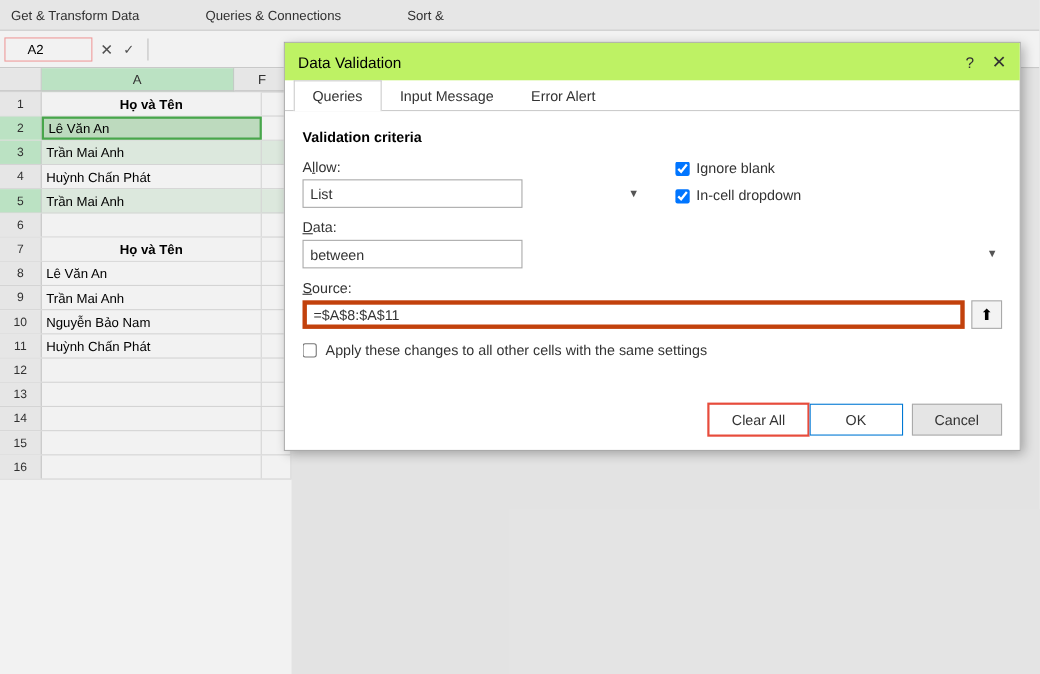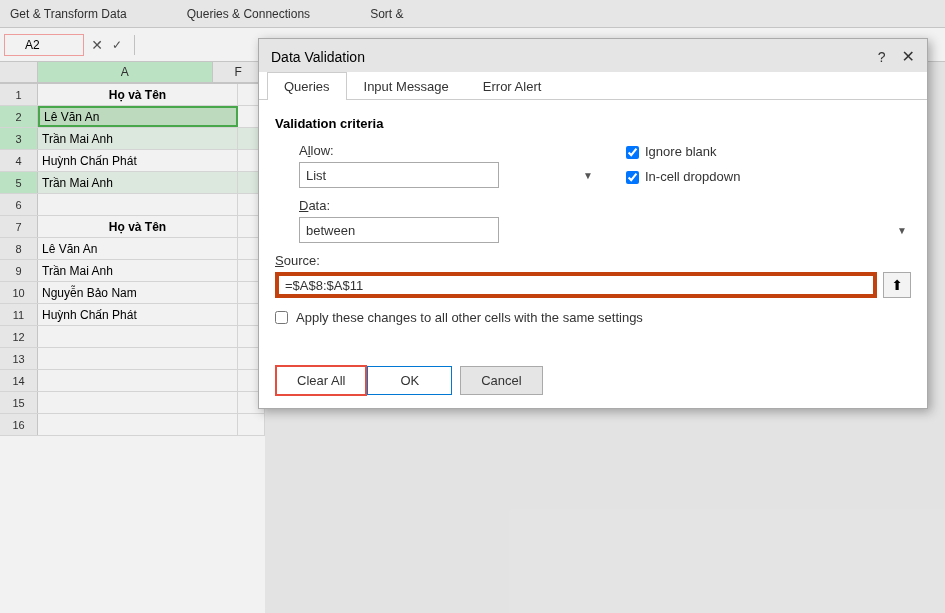--- a/index.html
+++ b/index.html
@@ -198,21 +198,21 @@
       border: 1px solid #aaa;
       box-shadow: 3px 3px 10px rgba(0,0,0,0.3);
       z-index: 200;
     }
 
     .dialog-titlebar {
       display: flex;
       align-items: center;
       justify-content: space-between;
       padding: 8px 12px 6px 12px;
-      background: #e5e5e5;
+      background: #bef264;
       border-bottom: none;
     }
 
     .dialog-title {
       font-size: 14px;
       font-weight: 400;
       color: #000;
     }
 
     .dialog-controls {
@@ -281,21 +281,20 @@
       font-size: 13px;
       color: #333;
       display: block;
       margin-bottom: 4px;
     }
 
     .form-col {
       display: flex;
       flex-direction: column;
       flex: 1;
-      margin-left: 24px;
     }
 
     .form-col-right {
       display: flex;
       flex-direction: column;
       flex: 1;
       gap: 6px;
     }
 
     .select-wrapper {
@@ -379,23 +378,24 @@
       height: 13px;
     }
 
     .apply-label {
       font-size: 13px;
       color: #333;
     }
 
     .dialog-footer {
       display: flex;
-      justify-content: flex-start;
+      justify-content: flex-end;
       align-items: center;
       padding: 8px 16px 12px 16px;
+      margin-left: 35px;
     }
 
     .btn-clear-all {
       padding: 6px 20px;
       font-size: 13px;
       border: 2px solid #e74c3c;
       background: #fff;
       color: #333;
       cursor: pointer;
       min-width: 90px;

